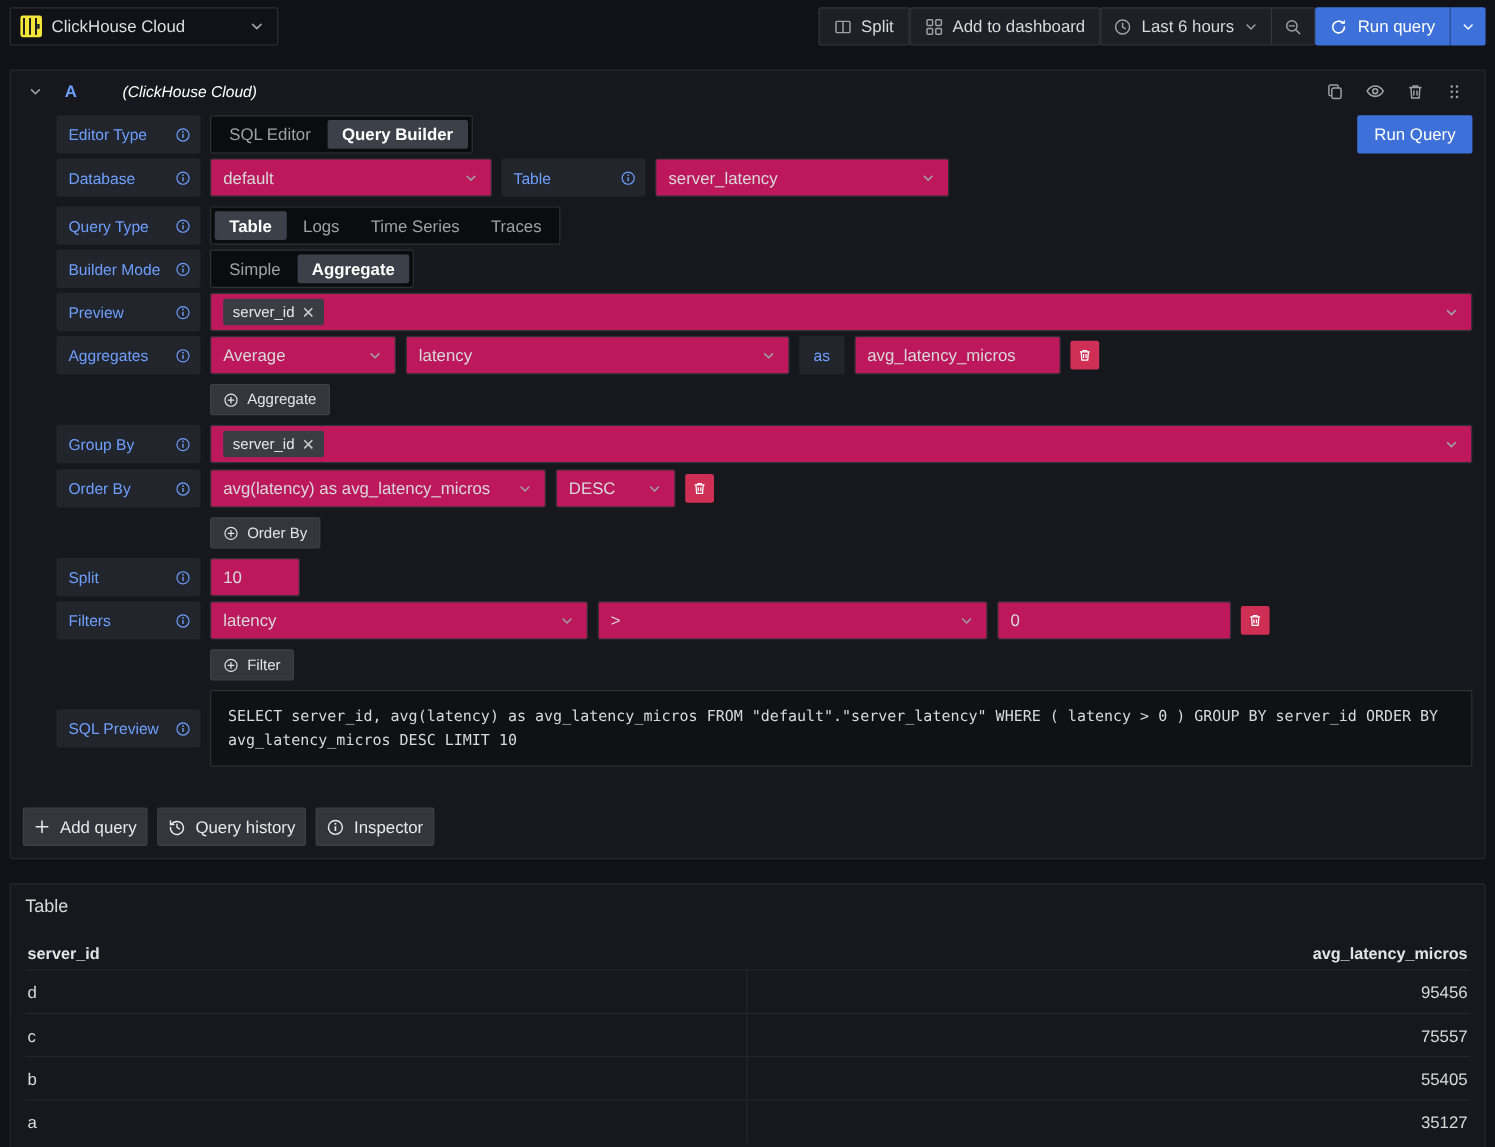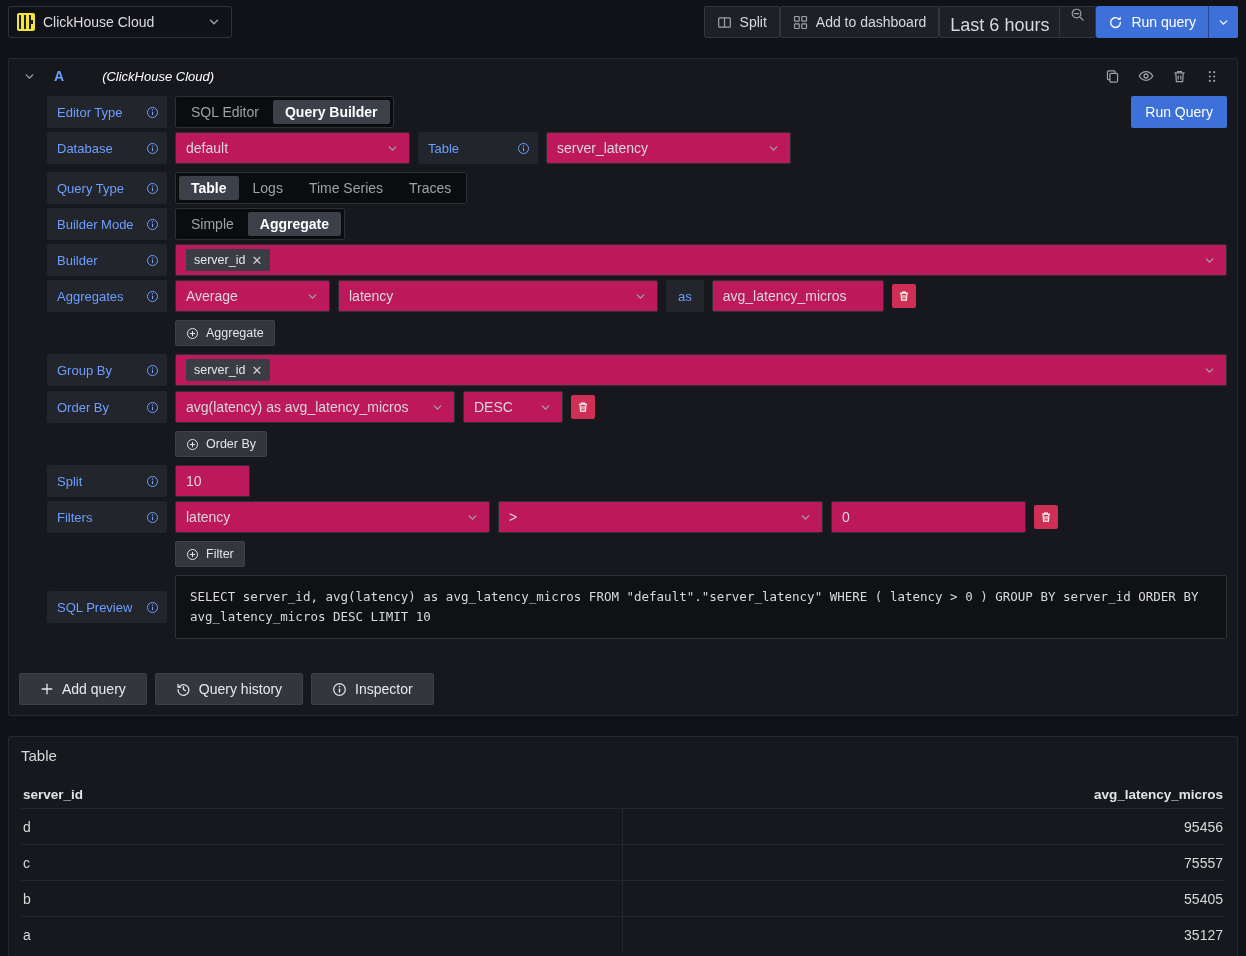--- a/index.html
+++ b/index.html
@@ -9,21 +9,21 @@
   
   .topbar { height:44px; padding:6px 8px; display:flex; justify-content:space-between; align-items:center; }
   .ds-picker { width:224px; height:32px; border:1px solid #2e3036; border-radius:2px; background:#111217; display:flex; align-items:center; padding:0 10px 0 8px; cursor:pointer; }
   .ch-logo { width:18px; height:18px; border-radius:2px; background:#f3e438; position:relative; overflow:hidden; flex:none; }
   .ch-logo:before { content:""; position:absolute; inset:2px; background:repeating-linear-gradient(90deg,#1c1d22 0 2px,transparent 2px 5px); }
   .ch-logo:after { content:""; position:absolute; right:2px; top:7px; width:2px; height:4px; background:#1c1d22; }
   .ds-picker .ds-name { flex:1; margin-left:8px; font-size:14px; font-weight:500; color:#dcdde0; }
   .tb-right { display:flex; align-items:center; gap:0; }
   .tb-btn { height:32px; display:flex; align-items:center; gap:8px; padding:0 12px; background:#1d2026; border:1px solid #34363d; border-radius:2px; color:#d8d9da; font-size:14px; font-weight:500; cursor:pointer; }
   .tb-group { display:flex; align-items:stretch; height:32px; border:1px solid #34363d; border-radius:2px; background:#1d2026; }
-  .tb-group .seg { display:flex; align-items:center; gap:8px; padding:0 10px; font-size:18px; font-weight:500; cursor:pointer;flex-direction:column; }
+  .tb-group .seg { display:flex; align-items:center; gap:8px; padding:0 10px; font-size:14px; font-weight:500; cursor:pointer; }
   .tb-group .seg + .seg { border-left:1px solid #34363d; }
   .run-btn { display:flex; align-items:stretch; height:32px; border-radius:2px; overflow:hidden; background:#3d71d9; color:#fff; cursor:pointer; }
   .run-btn .main { display:flex; align-items:center; gap:8px; padding:0 12px; font-size:14px; font-weight:500; }
   .run-btn .caret { display:flex; align-items:center; padding:0 8px; border-left:1px solid rgba(0,0,0,.35); }
   .icn { color:#9fa1a5; }
   .run-btn .icn, .run-btn svg { color:#fff; }
 
   
   .panel { margin:14px 8px 0 8px; background:#16181d; border:1px solid #26282e; border-radius:2px; position:relative; }
   .qhdr { height:34px; display:flex; align-items:center; padding:0 14px 0 14px; }
@@ -52,21 +52,21 @@
   .del-btn { width:24px; height:24px; background:#cf2e55; border:none; border-radius:2px; display:flex; align-items:center; justify-content:center; margin-left:8px; cursor:pointer; flex:none; }
   .add-btn { height:26px; display:inline-flex; align-items:center; gap:7px; padding:0 10px; background:#33363c; border:1px solid #3e4046; border-radius:2px; color:#e3e4e6; font-size:12.5px; font-weight:500; cursor:pointer; }
   .indent { margin:8px 0 8px 128px; }
   .sql-box { flex:1; min-height:64px; background:#101114; border:1px solid #2e3036; border-radius:2px; padding:11px 14px; font-family:"DejaVu Sans Mono",monospace; font-size:12.5px; line-height:20px; color:#d8d9da; word-break:break-all; cursor:text; }
   .frow.align-top { align-items:center; }
   .frow.align-top .flabel { margin-top:0; }
 
   .run-query2 { position:absolute; top:37px; right:10px; height:32px; padding:0 14px; background:#3d71d9; color:#fff; border:none; border-radius:2px; font-size:14px; font-weight:500; cursor:pointer; }
 
   .qfooter { display:flex; gap:8px; padding:20px 0 10px 10px; }
-  .sec-btn { height:32px; display:flex; align-items:center; gap:8px; padding:0 20px; background:#33363c; border:1px solid #3e4046; border-radius:2px; color:#e8e9ea; font-size:14px; font-weight:500; cursor:pointer; }
+  .sec-btn { height:32px; display:flex; align-items:center; gap:8px; padding:0 8px; background:#33363c; border:1px solid #3e4046; border-radius:2px; color:#e8e9ea; font-size:14px; font-weight:500; cursor:pointer; }
   .sec-btn .icn { color:#e8e9ea; }
 
   
   .tpanel { margin:20px 8px 8px 8px; height:238px; background:#16181d; border:1px solid #26282e; border-radius:2px; padding:8px 0 0 0; }
   .tpanel .ptitle { font-size:15px; font-weight:500; color:#d8d9da; padding:2px 12px 10px 12px; }
   .tgrid { margin:6px 12px 0 12px; }
   .thead { display:grid; grid-template-columns:1fr 1fr; height:28px; align-items:center; }
   .thead .hc { font-size:13.5px; font-weight:700; color:#e3e4e6; padding:0 2px; cursor:pointer; }
   .thead .hc.r { text-align:right; }
   .trow { display:grid; grid-template-columns:1fr 1fr; height:36px; align-items:center; border-top:1px solid #24262c; }
@@ -257,21 +257,21 @@
           </svg>
       </div>
       <div class="radio-group">
         <span class="radio-opt">Simple</span>
         <span class="radio-opt sel">Aggregate</span>
       </div>
     </div>
 
     <div class="frow">
       <div class="flabel">
-        <span class="ltext">Builder</span>
+        <span class="ltext">Preview</span>
         <svg class="icn" width="13" height="13" viewBox="0 0 16 16">
             <circle cx="8" cy="8" r="6.2" fill="none" stroke="currentColor" stroke-width="1.2"></circle>
             <line x1="8" y1="7" x2="8" y2="11.2" stroke="currentColor" stroke-width="1.4"></line>
             <circle cx="8" cy="4.8" r="0.9" fill="currentColor"></circle>
           </svg>
       </div>
       <div class="ctrl" style="flex:1">
         <span class="tag">
           <span>server_id</span>
           <span class="x">✕</span>

